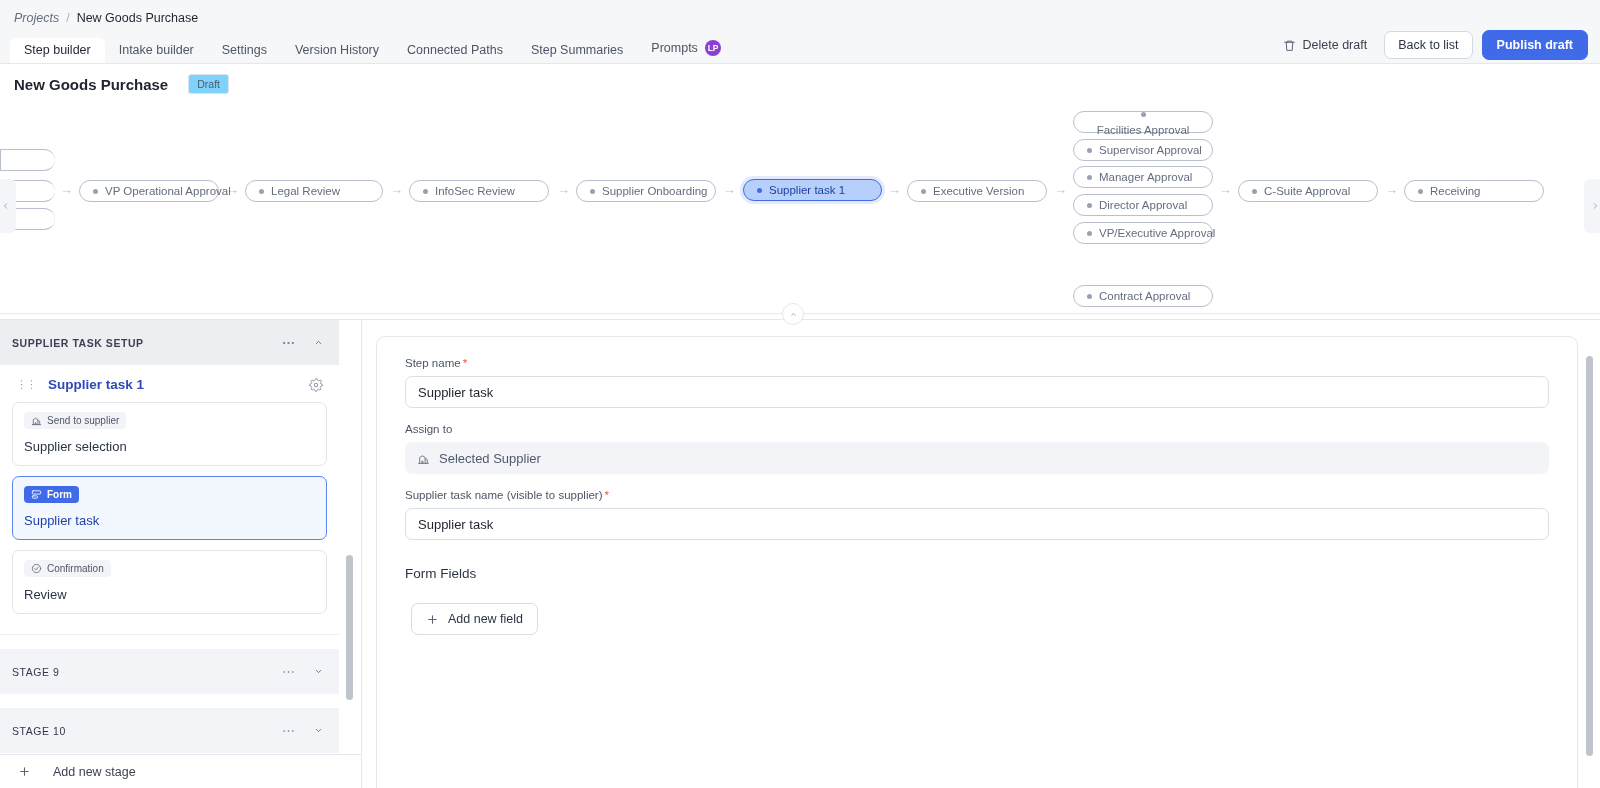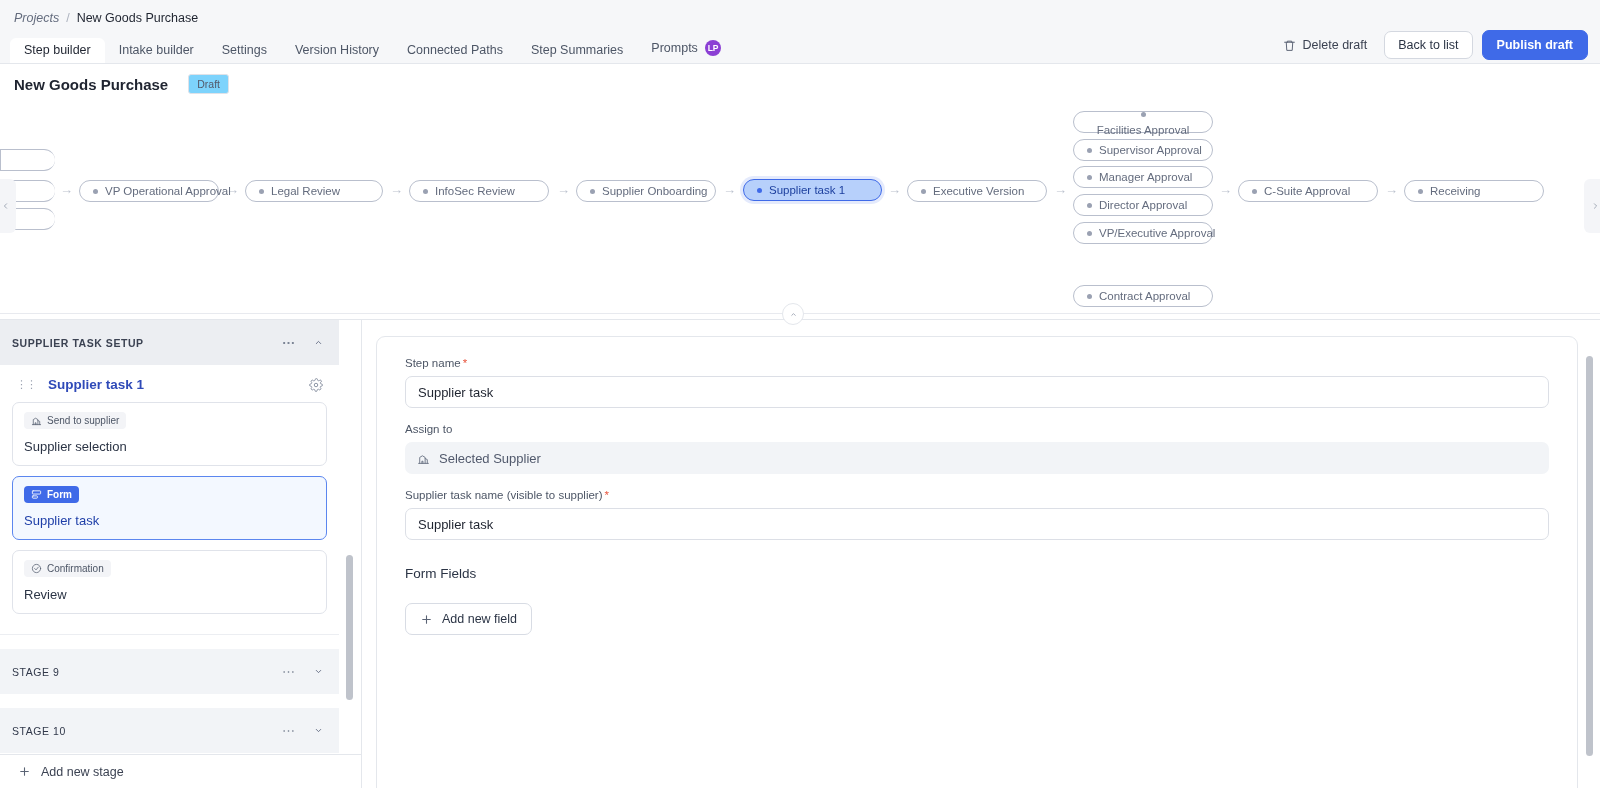--- a/index.html
+++ b/index.html
@@ -245,21 +245,21 @@
     width: 10px;
   }
   .scrollbar-thumb {
     position: absolute; left: 1px; width: 7px;
     border-radius: 4px; background: #bfc3cb;
     cursor: pointer;
   }
 
   .add-stage-bar {
     height: 34px; flex: none;
-    display: flex; align-items: center; gap: 10px;
+    display: flex; align-items: center; gap: 22px;
     padding: 0 18px;
     border-top: 1px solid #e4e7ec;
     background: #ffffff;
     font-size: 12.5px; color: #3b4252;
     cursor: pointer;
   }
   .plus { font-size: 14px; color: #5a6374; }
 
   
   .right-panel {
@@ -303,21 +303,21 @@
   .textarea::placeholder { color: #9aa2b4; }
   .section-title {
     font-size: 13.5px; color: #2b3445;
     margin: 26px 0 22px 0;
   }
   .btn-add-field {
     display: inline-flex; align-items: center; gap: 9px;
     font-size: 12.5px; color: #2b3445;
     border: 1px solid #d8dce4; border-radius: 7px;
     background: #ffffff; padding: 8px 14px;
-    cursor: pointer; font-family: inherit;
+    cursor: pointer; font-family: inherit; margin-left: 6px;
   }
   .page-scrollbar {
     position: absolute; right: 5px; top: 8px; bottom: 6px;
     width: 10px;
   }
   svg { display: block; }
 </style>
 </head>
 <body>
 

